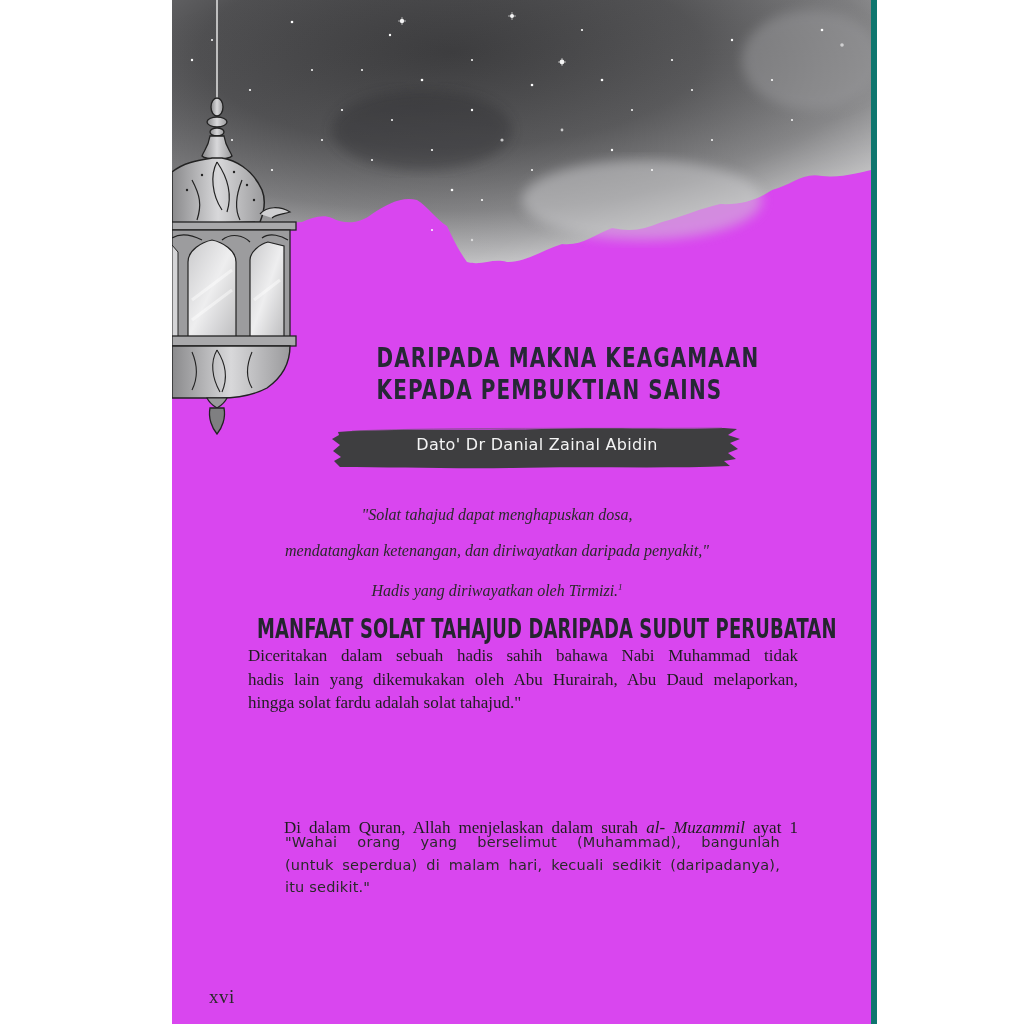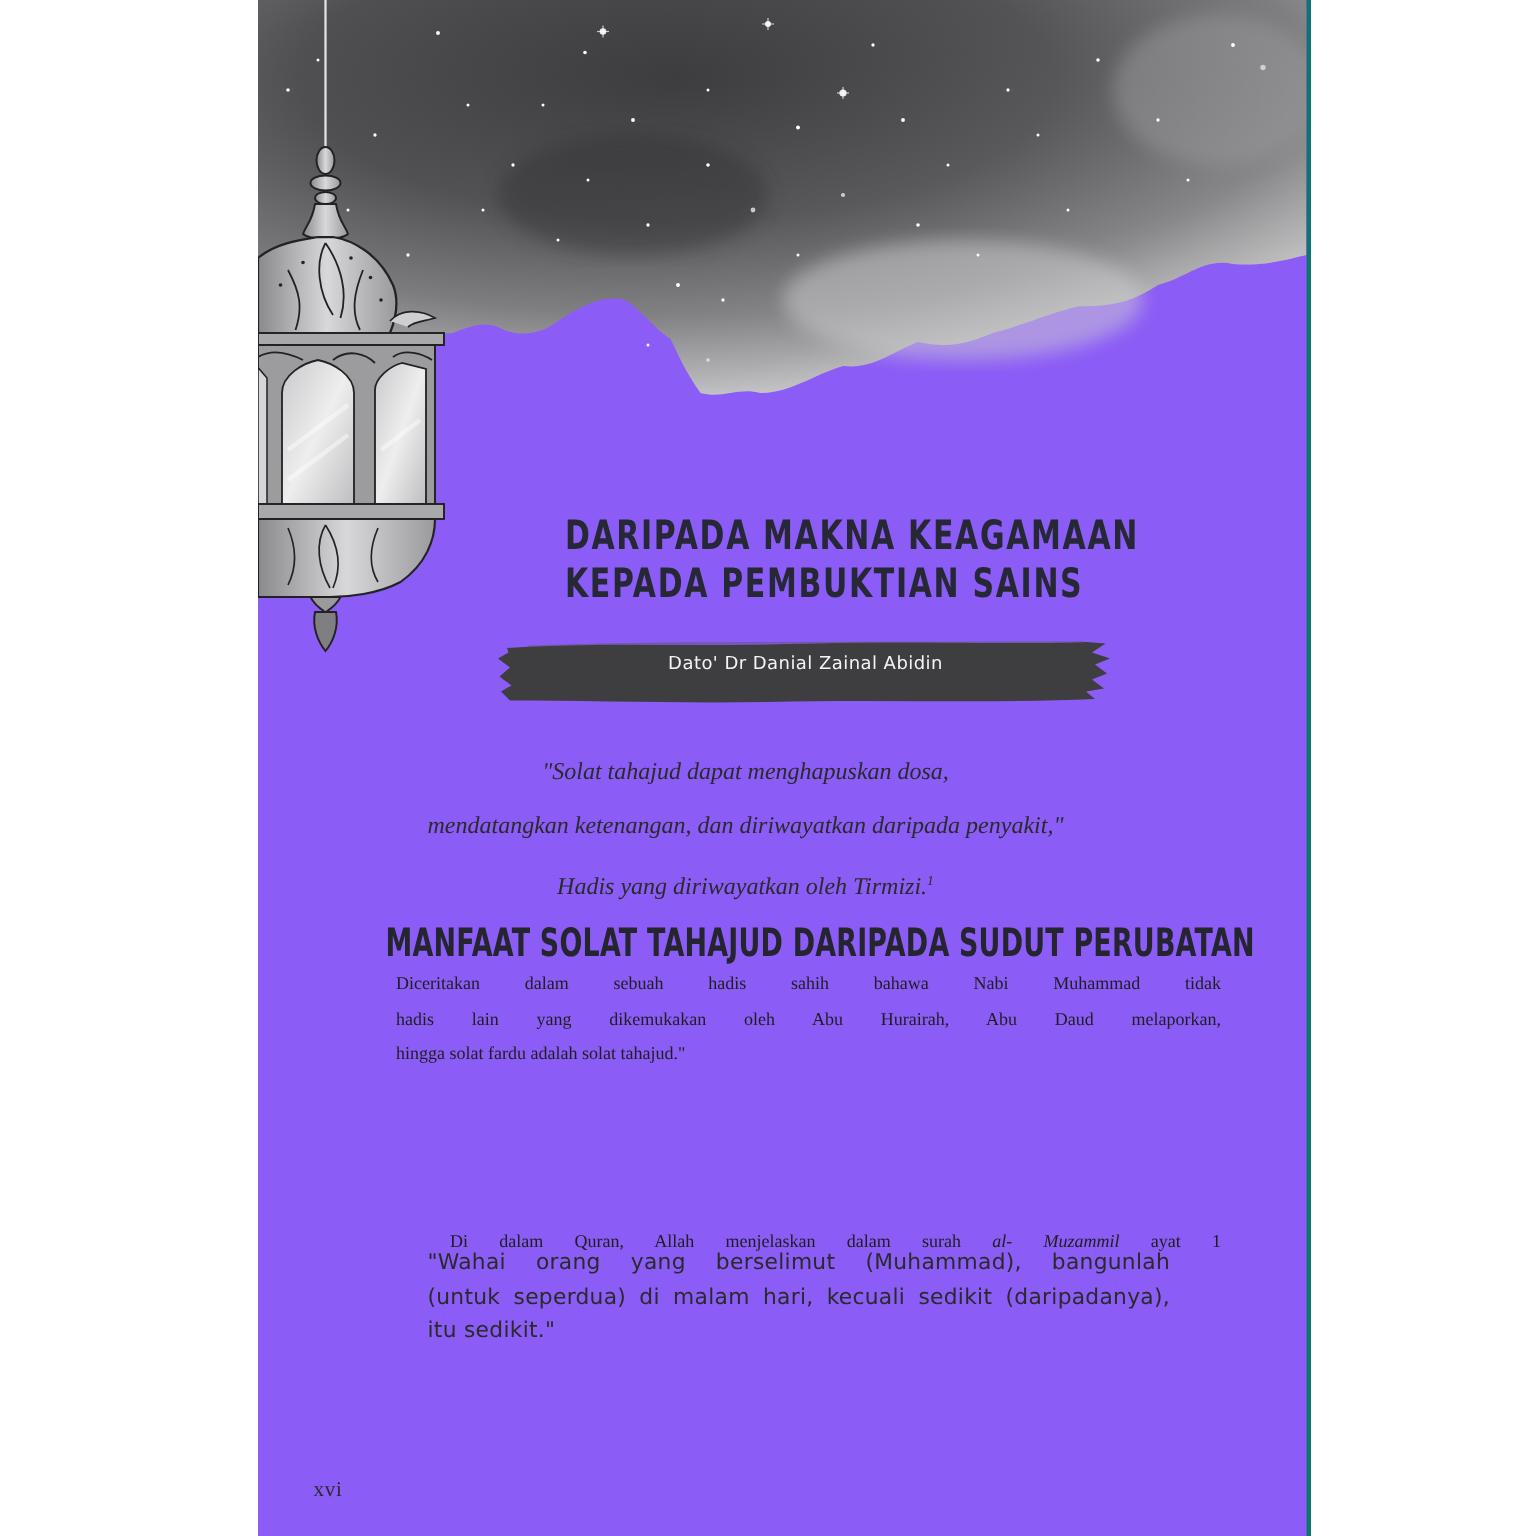--- a/index.html
+++ b/index.html
@@ -13,22 +13,22 @@
     body {
       position: relative;
       font-family: "Liberation Serif", serif;
     }
     .page {
       position: absolute;
       left: 172px;
       top: 0;
       width: 699px;
       height: 1024px;
-      background: #8b5cf6;
-      border-right: 3px solid #0f766e;
+      background: #d946ef;
+      border-right: 6px solid #0f766e;
       overflow: hidden;
     }
     .sky {
       position: absolute;
       left: 0;
       top: 0;
       width: 699px;
       height: 300px;
     }
     .sky svg { display: block; }
@@ -70,21 +70,21 @@
       left: 0; top: 0;
     }
     .author-name {
       position: absolute;
       left: 0;
       top: 12px;
       width: 410px;
       text-align: center;
       color: #f4f4f4;
       font-family: "DejaVu Sans", sans-serif;
-      font-size: 12px;
+      font-size: 16px;
       letter-spacing: 0.3px;
     }
     .epigraph {
       position: absolute;
       left: 90px;
       top: 497px;
       width: 470px;
       text-align: center;
       font-style: italic;
       font-size: 16px;
@@ -105,23 +105,23 @@
       font-weight: bold;
       font-size: 26px;
       color: #24252e;
       transform: scaleX(0.69);
       transform-origin: left center;
       white-space: nowrap;
       letter-spacing: 0.2px;
     }
     .body-para {
       position: absolute;
-      left: 92px;
+      left: 76px;
       width: 550px;
-      font-size: 12px;
+      font-size: 17px;
       line-height: 23.5px;
       color: #1e1e1e;
       text-align: justify;
     }
     .body-para .ln { display: block; text-align: justify; text-align-last: justify; white-space: nowrap; }
     .body-para .ln.last { text-align-last: left; }
     .para1 { top: 644px; }
     .para2 { top: 772px; margin-top: 44px; }
     .para2 .indent { padding-left: 36px; }
     .quote-block {
@@ -134,21 +134,21 @@
       line-height: 22.5px;
       color: #2a2a2a;
       letter-spacing: 0.2px;
     }
     .quote-block .ln { display: block; text-align: justify; text-align-last: justify; white-space: nowrap; }
     .quote-block .ln.last { text-align-last: left; }
     .page-number {
       position: absolute;
       left: 37px;
       top: 986px;
-      font-size: 14px;
+      font-size: 19px;
       color: #2a2a2a;
       letter-spacing: 0.5px;
     }
   </style>
 </head>
 <body>
 
 <div class="page">
 
   <div class="sky">

